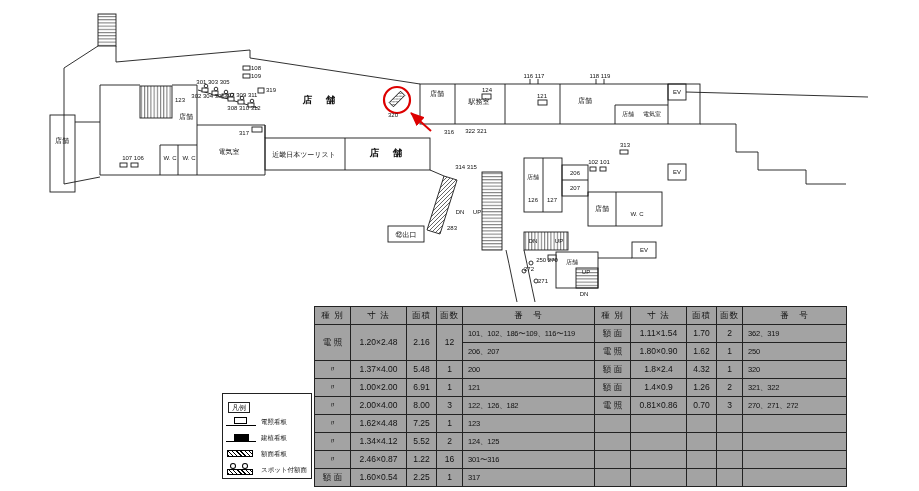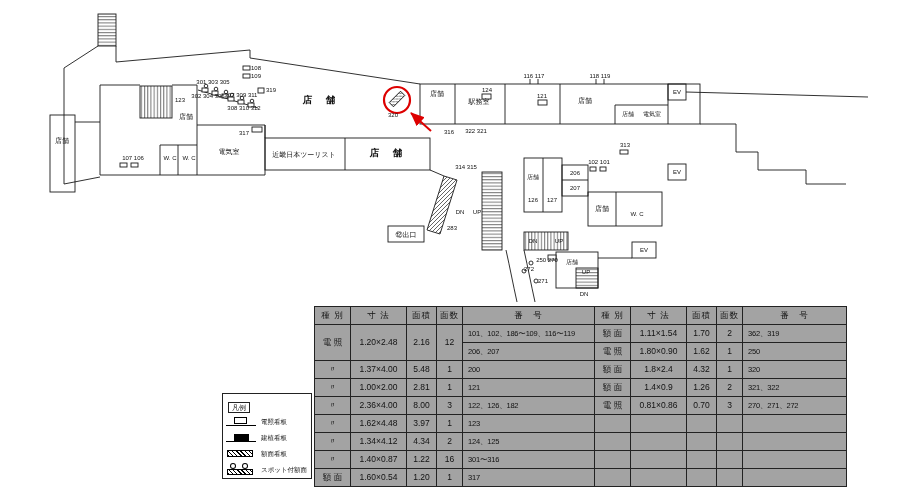--- a/index.html
+++ b/index.html
@@ -259,81 +259,81 @@
           <td class="num">200</td>
           <td>額 面</td>
           <td>1.8×2.4</td>
           <td>4.32</td>
           <td>1</td>
           <td class="num">320</td>
         </tr>
         <tr>
           <td>〃</td>
           <td>1.00×2.00</td>
-          <td>2.81</td>
+          <td>6.91</td>
           <td>1</td>
           <td class="num">121</td>
           <td>額 面</td>
           <td>1.4×0.9</td>
           <td>1.26</td>
           <td>2</td>
           <td class="num">321、322</td>
         </tr>
         <tr>
           <td>〃</td>
-          <td>2.36×4.00</td>
+          <td>2.00×4.00</td>
           <td>8.00</td>
           <td>3</td>
           <td class="num">122、126、182</td>
           <td>電 照</td>
           <td>0.81×0.86</td>
           <td>0.70</td>
           <td>3</td>
           <td class="num">270、271、272</td>
         </tr>
         <tr>
           <td>〃</td>
           <td>1.62×4.48</td>
-          <td>3.97</td>
+          <td>7.25</td>
           <td>1</td>
           <td class="num">123</td>
           <td></td>
           <td></td>
           <td></td>
           <td></td>
           <td class="num"></td>
         </tr>
         <tr>
           <td>〃</td>
           <td>1.34×4.12</td>
-          <td>4.34</td>
+          <td>5.52</td>
           <td>2</td>
           <td class="num">124、125</td>
           <td></td>
           <td></td>
           <td></td>
           <td></td>
           <td class="num"></td>
         </tr>
         <tr>
           <td>〃</td>
-          <td>1.40×0.87</td>
+          <td>2.46×0.87</td>
           <td>1.22</td>
           <td>16</td>
           <td class="num">301〜316</td>
           <td></td>
           <td></td>
           <td></td>
           <td></td>
           <td class="num"></td>
         </tr>
         <tr>
           <td>額 面</td>
           <td>1.60×0.54</td>
-          <td>1.20</td>
+          <td>2.25</td>
           <td>1</td>
           <td class="num">317</td>
           <td></td>
           <td></td>
           <td></td>
           <td></td>
           <td class="num"></td>
         </tr>
       </tbody>
   </table>

